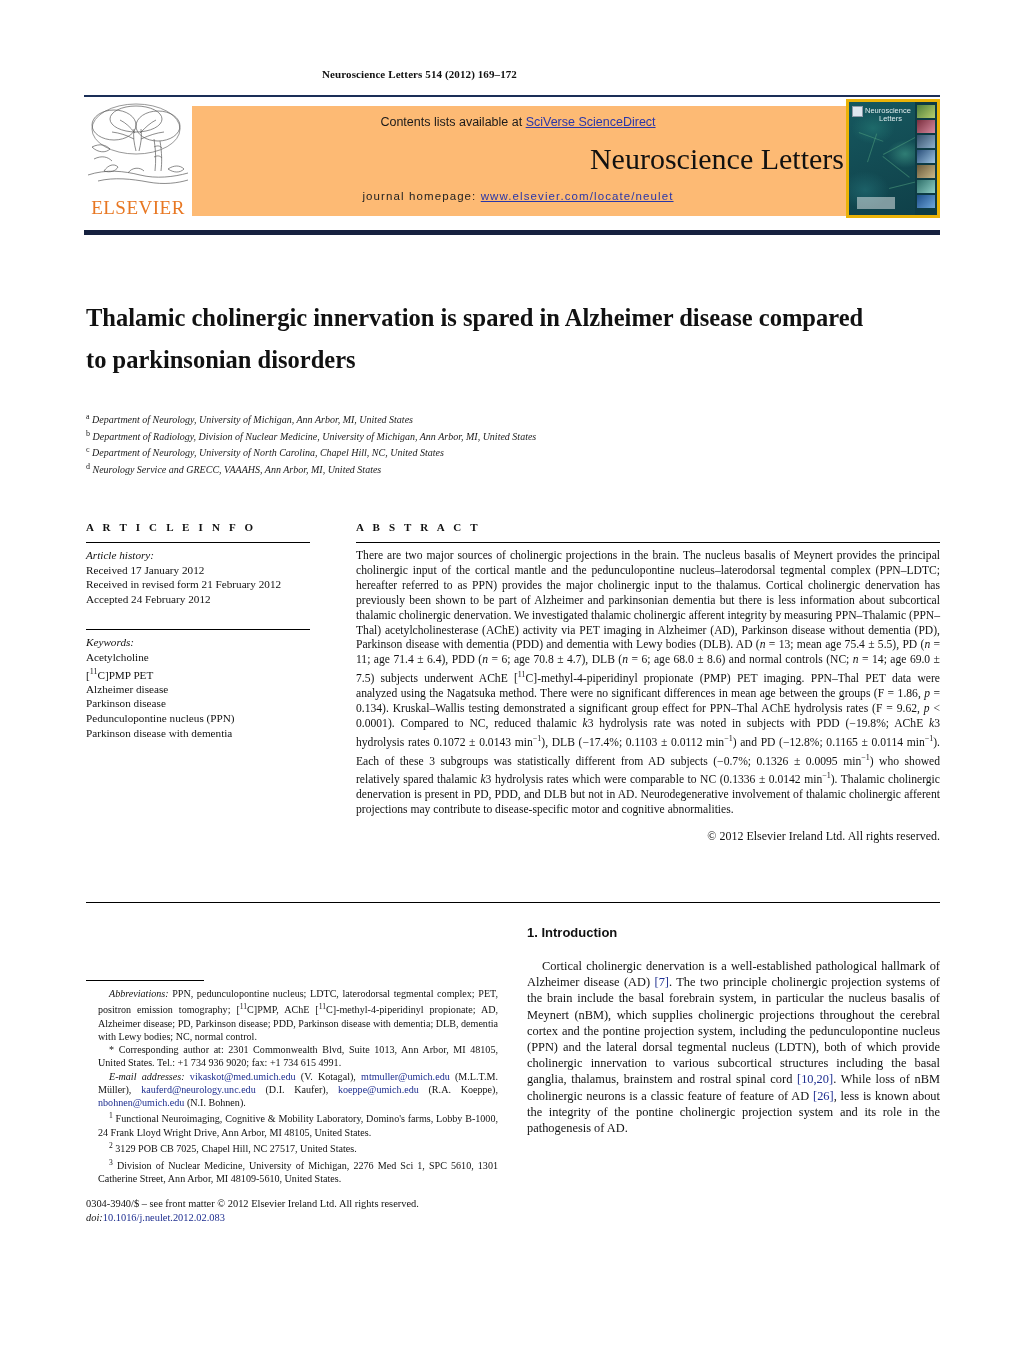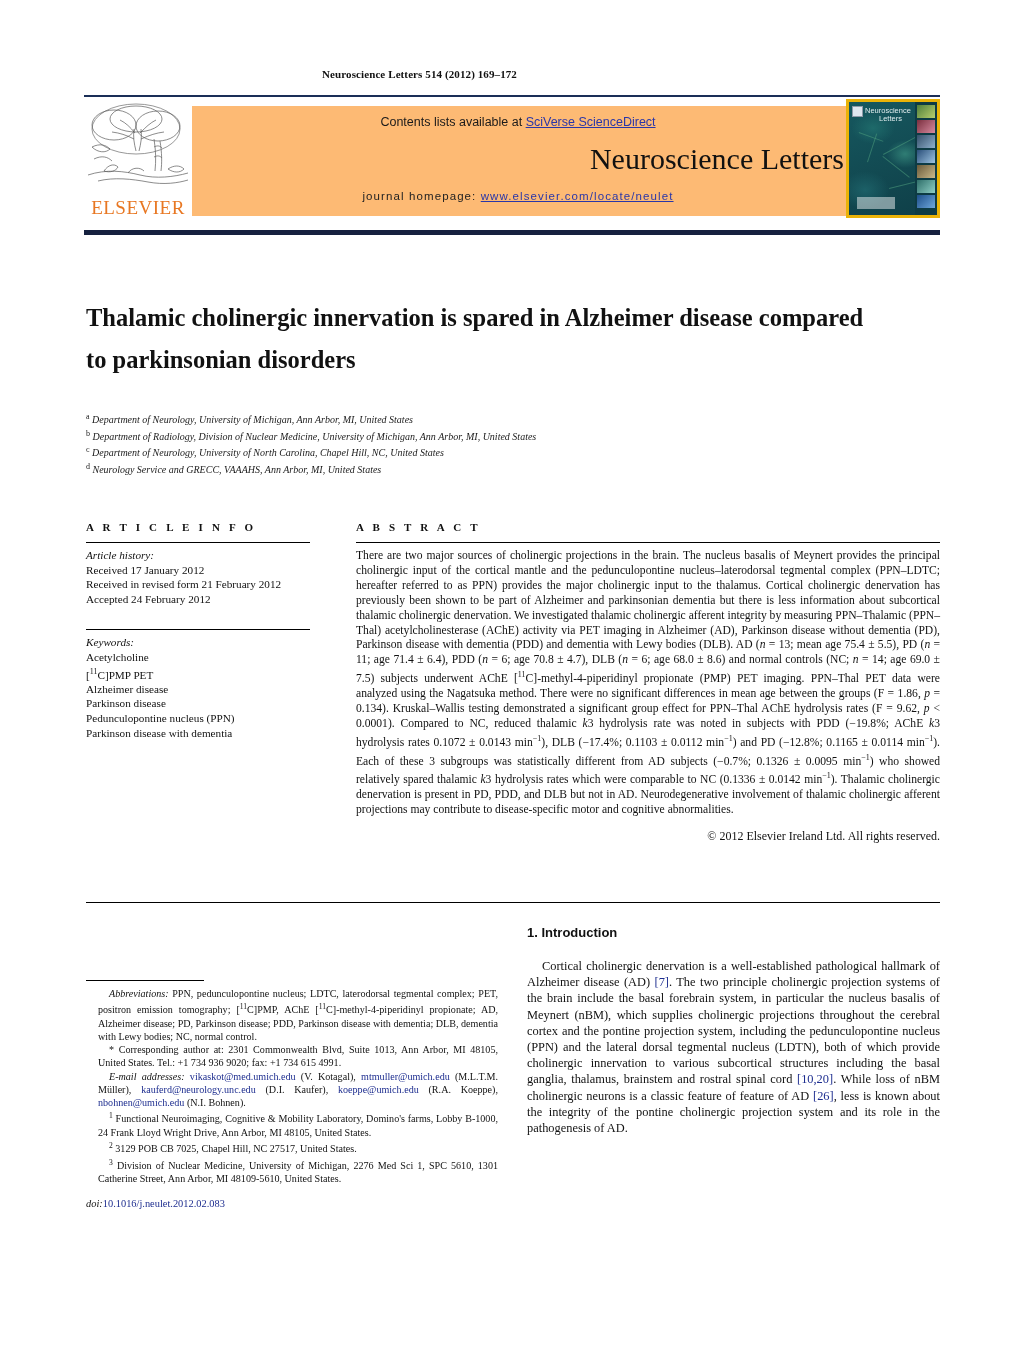--- a/index.html
+++ b/index.html
@@ -471,20 +471,21 @@
   <div class="footnotes">
     <div class="fn-rule"></div>
     <p class="indent"><span class="ital">Abbreviations:</span> PPN, pedunculopontine nucleus; LDTC, laterodorsal tegmental complex; PET, positron emission tomography; [<sup>11</sup>C]PMP, AChE [<sup>11</sup>C]-methyl-4-piperidinyl propionate; AD, Alzheimer disease; PD, Parkinson disease; PDD, Parkinson disease with dementia; DLB, dementia with Lewy bodies; NC, normal control.</p>
     <p class="indent">* Corresponding author at: 2301 Commonwealth Blvd, Suite 1013, Ann Arbor, MI 48105, United States. Tel.: +1 734 936 9020; fax: +1 734 615 4991.</p>
     <p class="indent"><span class="ital">E-mail addresses:</span> <span class="mail">vikaskot@med.umich.edu</span> (V. Kotagal), <span class="mail">mtmuller@umich.edu</span> (M.L.T.M. Müller), <span class="mail">kauferd@neurology.unc.edu</span> (D.I. Kaufer), <span class="mail">koeppe@umich.edu</span> (R.A. Koeppe), <span class="mail">nbohnen@umich.edu</span> (N.I. Bohnen).</p>
     <p class="indent"><sup>1</sup> Functional Neuroimaging, Cognitive &amp; Mobility Laboratory, Domino's farms, Lobby B-1000, 24 Frank Lloyd Wright Drive, Ann Arbor, MI 48105, United States.</p>
     <p class="indent"><sup>2</sup> 3129 POB CB 7025, Chapel Hill, NC 27517, United States.</p>
     <p class="indent"><sup>3</sup> Division of Nuclear Medicine, University of Michigan, 2276 Med Sci 1, SPC 5610, 1301 Catherine Street, Ann Arbor, MI 48109-5610, United States.</p>
     <div class="fn-spacer"></div>
     <div class="issn-line">
+      <div>0304-3940/$ – see front matter © 2012 Elsevier Ireland Ltd. All rights reserved.</div>
       <div><span class="doi-label">doi:</span><a class="doi" href="#">10.1016/j.neulet.2012.02.083</a></div>
     </div>
   </div>
 
   <div class="intro-col">
     <div class="intro-head">1. Introduction</div>
     <div class="intro-body">Cortical cholinergic denervation is a well-established pathological hallmark of Alzheimer disease (AD) <span class="ref">[7]</span>. The two principle cholinergic projection systems of the brain include the basal forebrain system, in particular the nucleus basalis of Meynert (nBM), which supplies cholinergic projections throughout the cerebral cortex and the pontine projection system, including the pedunculopontine nucleus (PPN) and the lateral dorsal tegmental nucleus (LDTN), both of which provide cholinergic innervation to various subcortical structures including the basal ganglia, thalamus, brainstem and rostral spinal cord <span class="ref">[10,20]</span>. While loss of nBM cholinergic neurons is a classic feature of feature of AD <span class="ref">[26]</span>, less is known about the integrity of the pontine cholinergic projection system and its role in the pathogenesis of AD.</div>
   </div>
 
 </div>

